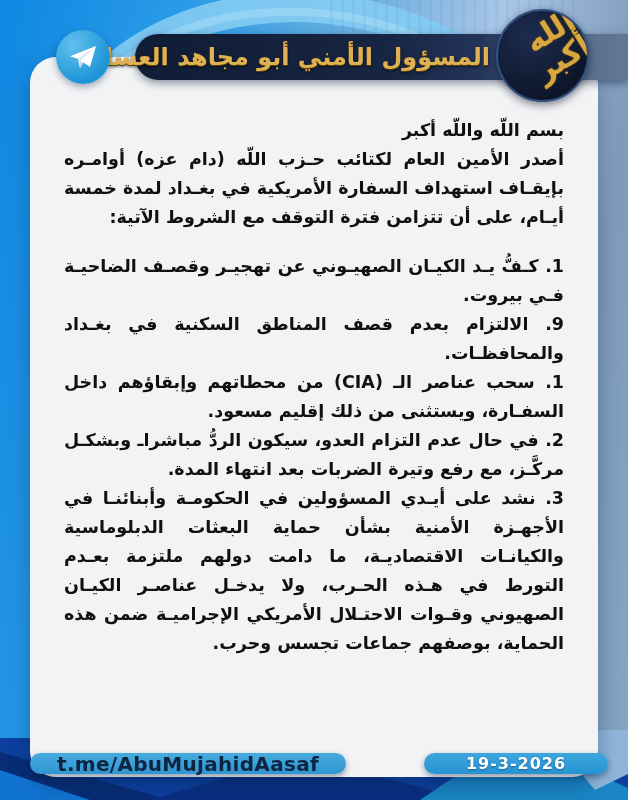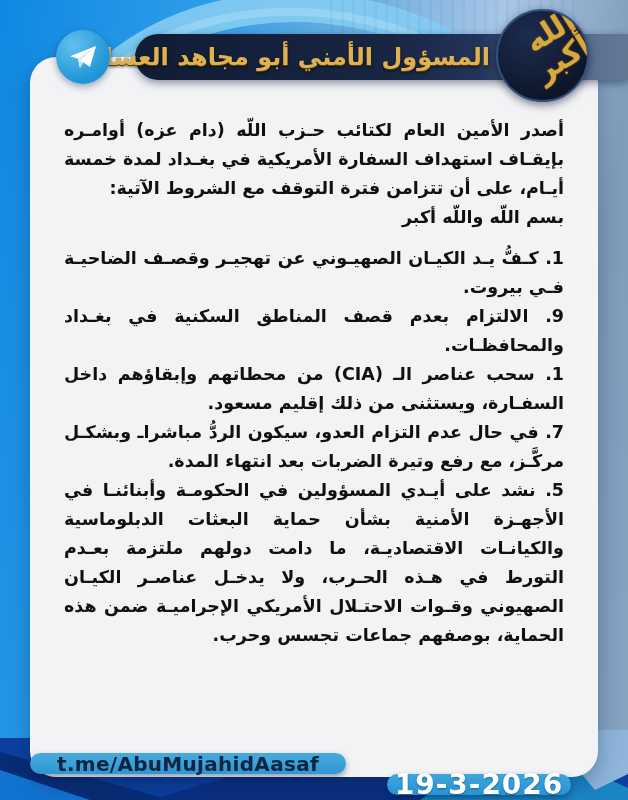--- a/index.html
+++ b/index.html
@@ -74,41 +74,40 @@
   }
 
   
   .body-text {
     position:absolute; left:64px; right:64px; top:116px;
     direction:rtl; text-align:justify;
     color:#101010; font-weight:bold;
     font-size:17.5px; line-height:29px;
   }
   .body-text p { margin:0; }
-  .conditions { margin-top:12px; }
+  .conditions { margin-top:20px; }
   .closing { margin-top:25px; }
 
   
   .pill {
     position:absolute; top:753px; height:21px; border-radius:19px;
     display:flex; align-items:center; justify-content:center;
     font-weight:bold;
     box-shadow:0 3px 6px rgba(4,25,60,.4);
   }
   .pill-url {
     left:30px; width:316px;
     background:linear-gradient(180deg,#47abdd,#2e96d3);
     color:#0e2440; font-size:20px; letter-spacing:.3px;
   }
   .pill-date {
-    left:387px; width:184px;
+    left:424px; width:184px;
     background:linear-gradient(180deg,#3ea6dd,#2694d4);
-    color:#ffffff; font-size:28px; letter-spacing:1px;
+    color:#ffffff; font-size:16px; letter-spacing:1px;
     text-shadow:0 1px 2px rgba(10,40,80,.5);
-    margin-top:21px;
   }
 </style>
 </head>
 <body>
 
 <div id="poster">
 
   <svg id="swoosh" viewBox="0 0 520 140" aria-hidden="true">
     <path d="M 80 105 C 150 8, 300 -18, 420 32 C 468 52, 492 66, 505 82" fill="none" stroke="#84ccf2" stroke-width="30" stroke-linecap="round" opacity="0.9"></path>
     <path d="M 84 100 C 152 12, 298 -12, 416 36" fill="none" stroke="#aadcf7" stroke-width="8" stroke-linecap="round" opacity="0.55"></path>
@@ -136,27 +135,27 @@
       <polygon points="11,17.8 29,5 13,20.4 13,27" fill="#d8ebf6"></polygon>
       <polygon points="13,20.4 16.4,21.6 13,27" fill="#b8d9ee"></polygon>
     </svg>
   </div>
 
   <div class="roundel">
     <span class="roundel-label">الله أكبر</span>
   </div>
 
   <div class="body-text">
+    <p>بسم اللّه واللّه أكبر</p>
     <p>أصدر الأمين العام لكتائب حـزب اللّه (دام عزه) أوامـره بإيقـاف استهداف السفارة الأمريكية في بغـداد لمدة خمسة أيـام، على أن تتزامن فترة التوقف مع الشروط الآتية:</p>
-    <p>بسم اللّه واللّه أكبر</p>
     <div class="conditions">
       <p>1. كـفُّ يـد الكيـان الصهيـوني عن تهجيـر وقصـف الضاحيـة فـي بيروت.</p>
       <p>9. الالتزام بعدم قصف المناطق السكنية في بغـداد والمحافظـات.</p>
       <p>1. سحب عناصر الـ (CIA) من محطاتهم وإبقاؤهم داخل السفـارة، ويستثنى من ذلك إقليم مسعود.</p>
-      <p>7. في حال عدم التزام العدو، سيكون الردُّ مباشراـ وبشكـل مركَّـز، مع رفع وتيرة الضربات بعد انتهاء المدة.</p>
-      <p>5. نشد على أيـدي المسؤولين في الحكومـة وأبنائنـا في الأجهـزة الأمنية بشأن حماية البعثات الدبلوماسية والكيانـات الاقتصاديـة، ما دامت دولهم ملتزمة بعـدم التورط في هـذه الحـرب، ولا يدخـل عناصـر الكيـان الصهيوني وقـوات الاحتـلال الأمريكي الإجراميـة ضمن هذه الحماية، بوصفهم جماعات تجسس وحرب.</p>
+      <p>2. في حال عدم التزام العدو، سيكون الردُّ مباشراـ وبشكـل مركَّـز، مع رفع وتيرة الضربات بعد انتهاء المدة.</p>
+      <p>3. نشد على أيـدي المسؤولين في الحكومـة وأبنائنـا في الأجهـزة الأمنية بشأن حماية البعثات الدبلوماسية والكيانـات الاقتصاديـة، ما دامت دولهم ملتزمة بعـدم التورط في هـذه الحـرب، ولا يدخـل عناصـر الكيـان الصهيوني وقـوات الاحتـلال الأمريكي الإجراميـة ضمن هذه الحماية، بوصفهم جماعات تجسس وحرب.</p>
     </div>
   </div>
 
   <div class="pill pill-url">t.me/AbuMujahidAasaf</div>
   <div class="pill pill-date">19-3-2026</div>
 
 </div>
 
 </body></html>

